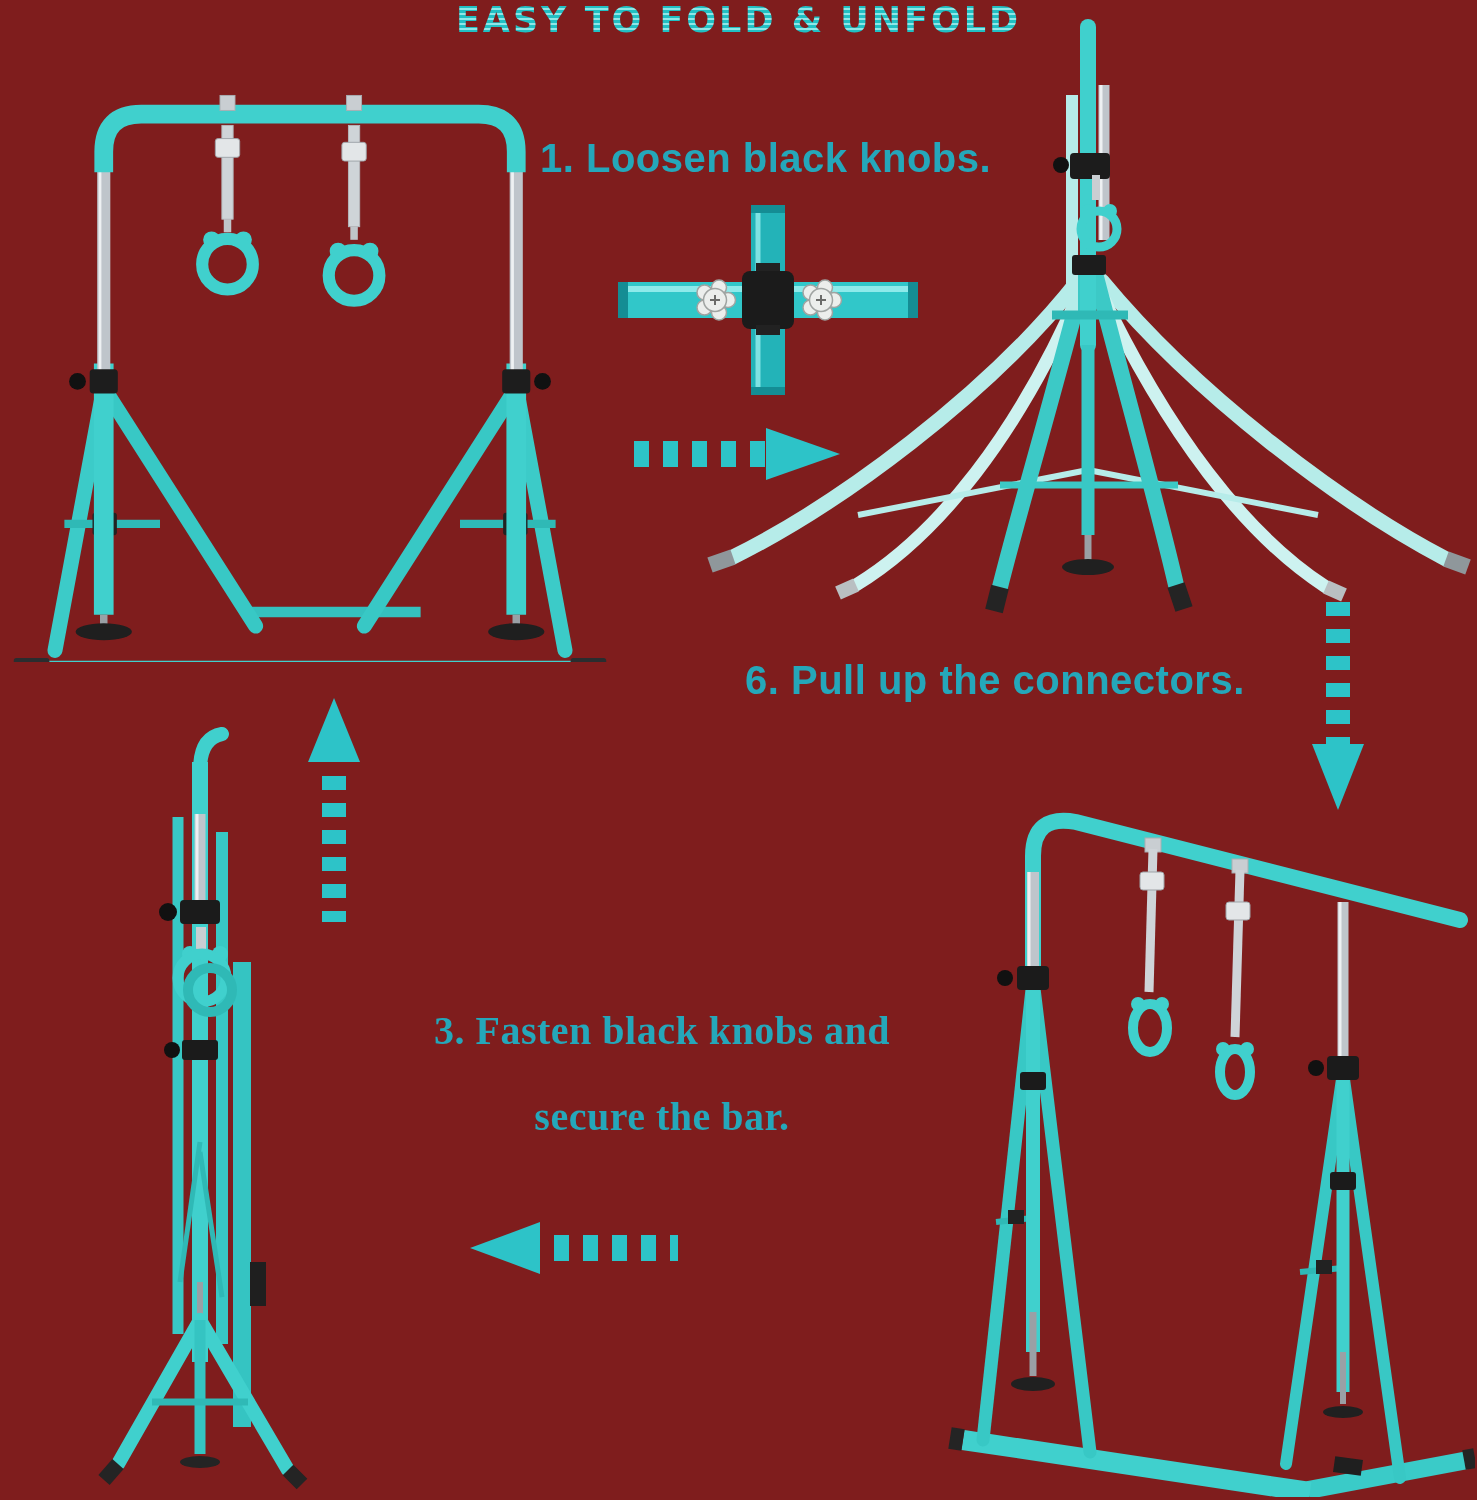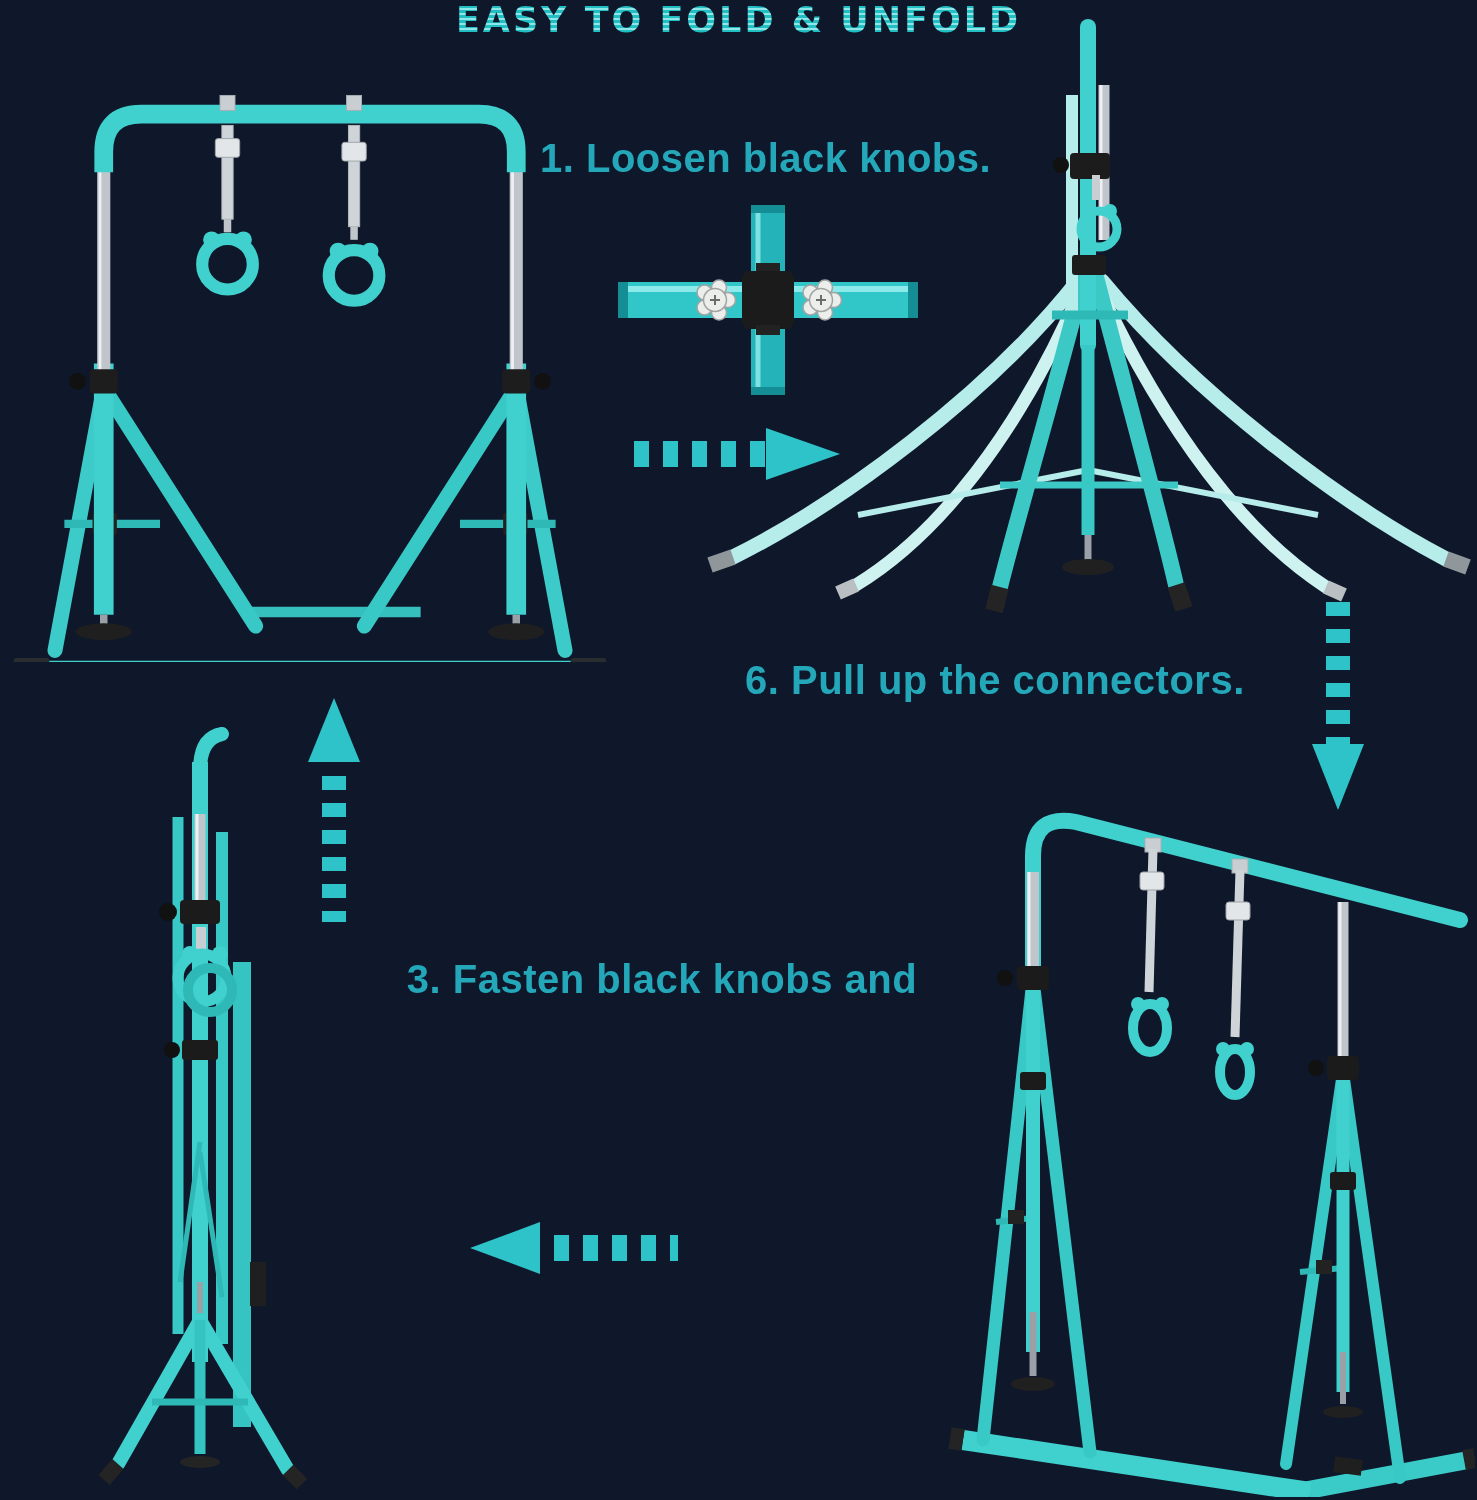--- a/index.html
+++ b/index.html
@@ -1,19 +1,19 @@
 <!DOCTYPE html>
 <html><head>
 <meta charset="utf-8">
 <style>
   * { margin:0; padding:0; box-sizing:border-box; }
   html,body { background:#ffffff; }
   body { font-family:"Liberation Sans", sans-serif; }
   .page {
-    position:relative; width:1477px; height:1500px; background:#0f172a;
+    position:relative; width:1477px; height:1500px; background:#7f1d1d;
     overflow:hidden; margin:0 auto;
   }
   .abs { position:absolute; }
   .title {
     left:0; right:0; top:0; text-align:center;
     font-family:"DejaVu Sans", sans-serif;
     font-size:35px; font-weight:800; letter-spacing:3px;
     color:#26c3c7;
   }
   @supports ((-webkit-background-clip: text) or (background-clip: text)) {
@@ -38,22 +38,23 @@
 <div class="page">
 
   <div class="abs title"></div>
 
   <div class="abs title" style="top:0;">EASY TO FOLD &amp; UNFOLD</div>
 
   <div class="abs step" style="left:540px; top:136px;">1. Loosen black knobs.</div>
 
   <div class="abs step" style="left:745px; top:658px;">6. Pull up the connectors.</div>
 
-  <div class="abs step step-multiline" style="left:362px; top:936px;">
+  <div class="abs step step-multiline" style="left:362px; top:988px;font-family:Liberation Serif, serif;">
     <span style="display:block;">3. Fasten black knobs and</span>
+    <span style="display:block;">secure the bar.</span>
   </div>
 
   <div class="abs" style="left:10px; top:52px; width:600px; height:610px;">
     <svg width="600" height="610" viewBox="0 0 640 650">
 
       <line x1="252" y1="597" x2="438" y2="597" stroke="#35c0be" stroke-width="11"></line>
 
       <path d="M100 358 L262 612" stroke="#38c8c5" stroke-width="16" fill="none" stroke-linecap="round"></path>
       <path d="M540 358 L378 612" stroke="#38c8c5" stroke-width="16" fill="none" stroke-linecap="round"></path>
 

